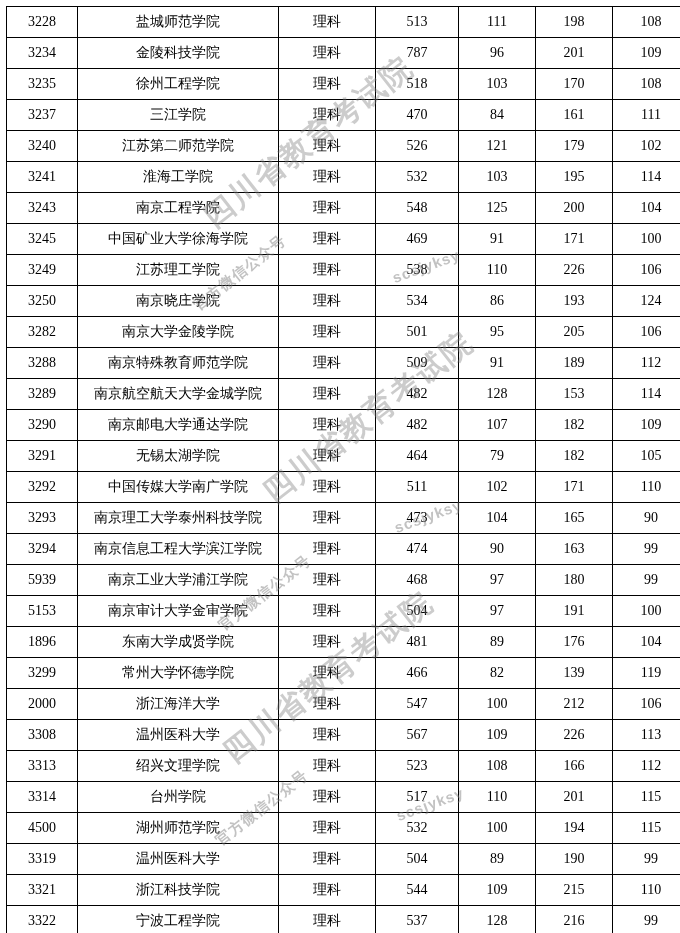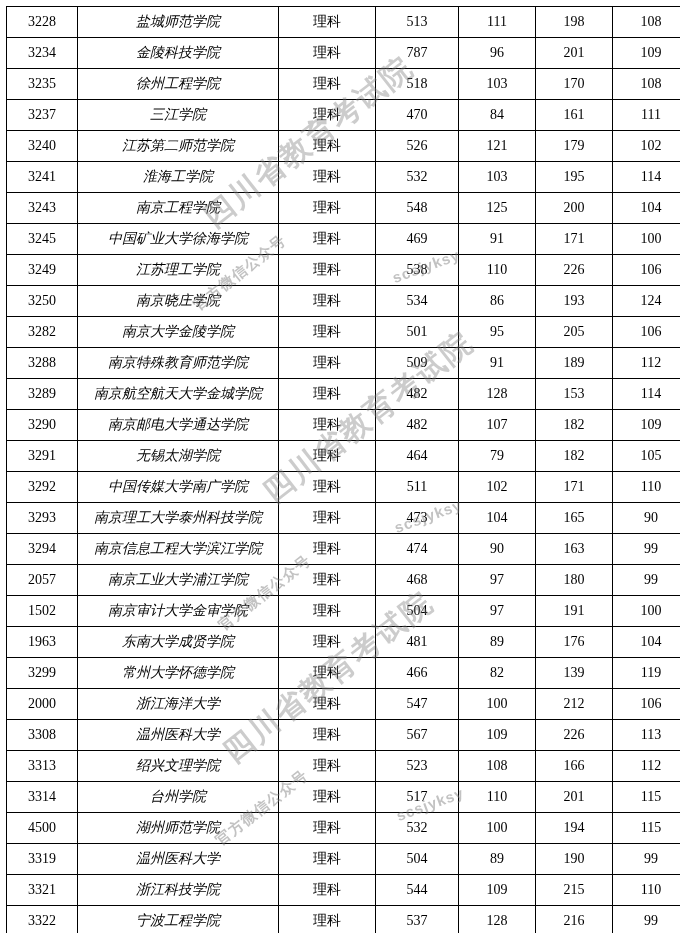--- a/index.html
+++ b/index.html
@@ -35,21 +35,21 @@
     text-align: center;
     vertical-align: middle;
     padding: 0 2px;
     background: transparent;
     position: relative;
     z-index: 2;
     overflow: hidden;
     white-space: nowrap;
   }
   td.col-code { width: 66px; }
-  td.col-name { width: 196px; font-size: 14.5px; font-style: italic; }
+  td.col-name { width: 196px; font-size: 14.5px; }
   td.col-type { width: 92px; font-family: Liberation Serif, serif; }
   td.col-v1 { width: 78px; }
   td.col-v2 { width: 72px; }
   td.col-v3 { width: 72px; }
   td.col-v4 { width: 72px; }
 
   
   .watermark-layer {
     position: absolute;
     inset: 0;
@@ -257,41 +257,41 @@
         <td class="col-code">3294</td>
         <td class="col-name">南京信息工程大学滨江学院</td>
         <td class="col-type">理科</td>
         <td class="col-v1">474</td>
         <td class="col-v2">90</td>
         <td class="col-v3">163</td>
         <td class="col-v4">99</td>
 
       </tr>
       <tr>
-        <td class="col-code">2057</td>
+        <td class="col-code">5939</td>
         <td class="col-name">南京工业大学浦江学院</td>
         <td class="col-type">理科</td>
         <td class="col-v1">468</td>
         <td class="col-v2">97</td>
         <td class="col-v3">180</td>
         <td class="col-v4">99</td>
 
       </tr>
       <tr>
-        <td class="col-code">1502</td>
+        <td class="col-code">5153</td>
         <td class="col-name">南京审计大学金审学院</td>
         <td class="col-type">理科</td>
         <td class="col-v1">504</td>
         <td class="col-v2">97</td>
         <td class="col-v3">191</td>
         <td class="col-v4">100</td>
 
       </tr>
       <tr>
-        <td class="col-code">1963</td>
+        <td class="col-code">1896</td>
         <td class="col-name">东南大学成贤学院</td>
         <td class="col-type">理科</td>
         <td class="col-v1">481</td>
         <td class="col-v2">89</td>
         <td class="col-v3">176</td>
         <td class="col-v4">104</td>
 
       </tr>
       <tr>
         <td class="col-code">3299</td>

